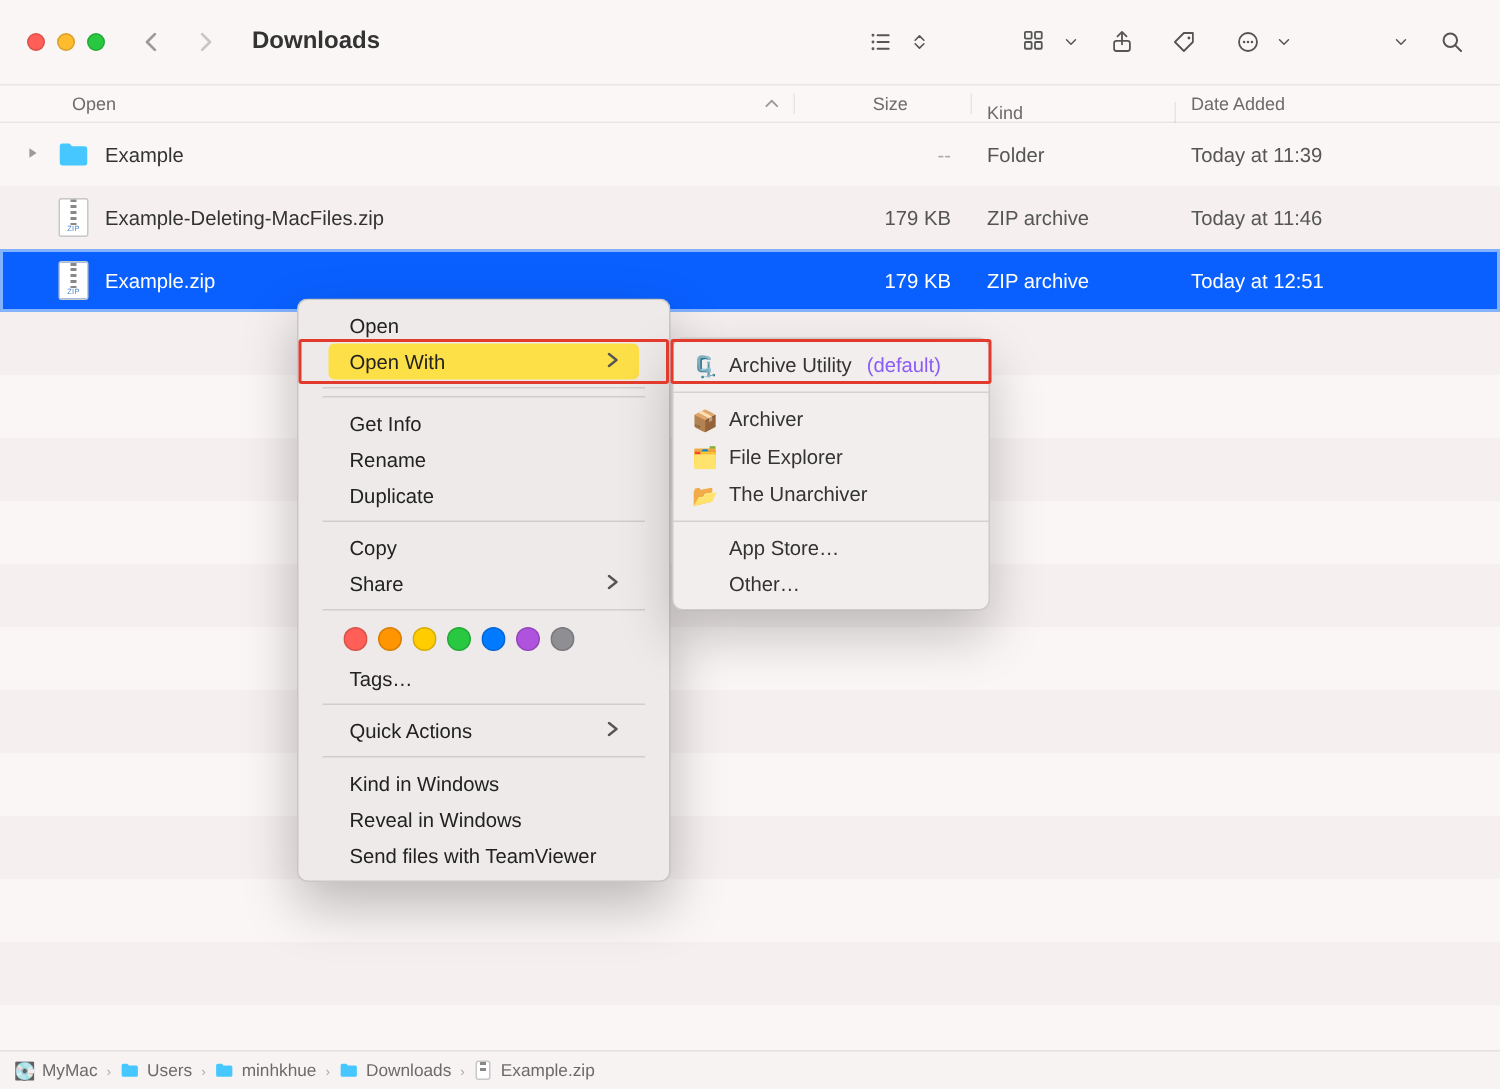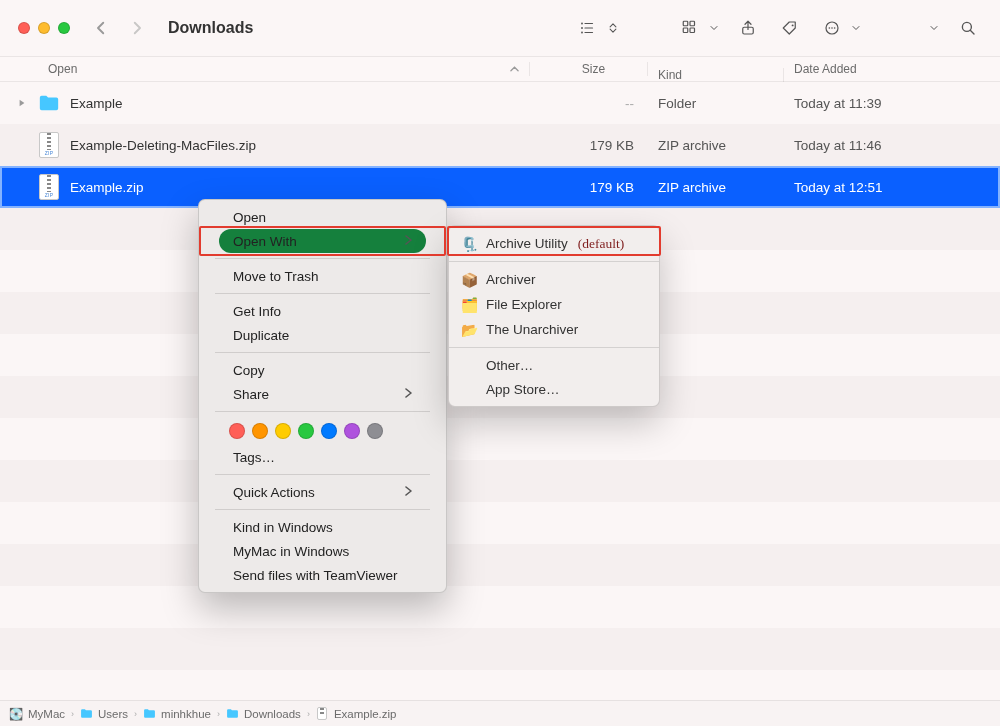--- a/index.html
+++ b/index.html
@@ -116,21 +116,21 @@
     box-shadow: 0 16px 36px rgba(0,0,0,.25);
     padding: 5px 16px;
     font-size: 13.5px;
     color: #222;
   }
   .ctx .item {
     padding: 4.5px 14px;
     display:flex; align-items:center; justify-content:space-between;
     border-radius: 4px; margin: 0 4px;
   }
-  .ctx .item.hl { background: #15803d; border-radius: 12px; }
+  .ctx .item.hl { background: #fde047; }
   .ctx .sep { height:1px; background: rgba(0,0,0,.12); margin: 5px 0; }
   .ctx .chev { font-size: 12px; color:#555; }
   .tag-row { display:flex; gap:7px; padding:6px 14px; }
   .tag-dot { width:16px; height:16px; border-radius:50%; border:0.5px solid rgba(0,0,0,.15);}
   
   .redbox1 { position:absolute; left:199px; top:226px; width:247px; height:30px; border:2.5px solid #e23b2e; pointer-events:none; border-radius:2px; }
   .redbox2 { position:absolute; left:447px; top:226px; width:214px; height:30px; border:2.5px solid #e23b2e; pointer-events:none; border-radius:2px; }
 
   
   .sub {
@@ -140,21 +140,21 @@
     background: #f2eeed;
     border: 0.5px solid rgba(0,0,0,.15);
     border-radius: 7px;
     box-shadow: 0 16px 36px rgba(0,0,0,.22);
     padding: 5px 0;
     font-size: 13.5px;
   }
   .sub .item { padding: 4.5px 10px; display:flex; align-items:center; gap:8px; margin:0 3px; border-radius:4px;}
   .sub .sep { height:1px; background: rgba(0,0,0,.12); margin: 5px 0; }
   .mini-icon { width:16px; height:16px; font-size:14px; display:flex; align-items:center; justify-content:center;}
-  .default-txt { color:#7f1d1d; margin-left:2px;font-family:Liberation Serif, serif;}
+  .default-txt { color:#8b5cf6; margin-left:2px;}
 
   
   .pathbar {
     position:absolute; bottom:0; left:0; right:0;
     height: 26px;
     display:flex; align-items:center;
     font-size:11.5px;
     color:#6b6b6b;
     background:#f8f3f3;
     border-top:1px solid rgba(0,0,0,.07);
@@ -344,26 +344,26 @@
     </div>
   <div class="item hl">
     <span>Open With</span>
     <span class="chev">
       <svg width="8" height="10" viewBox="0 0 8 10">
           <path d="M2 1l5 4-5 4" fill="none" stroke="#555" stroke-width="1.6" stroke-linecap="round" stroke-linejoin="round"></path>
         </svg>
     </span>
   </div>
   <div class="sep"></div>
-  <div class="item">
-      <span>Move to Trash</span>
-    </div>
   <div class="sep"></div>
   <div class="item">
       <span>Get Info</span>
+    </div>
+  <div class="item">
+      <span>Rename</span>
     </div>
   <div class="item">
       <span>Duplicate</span>
     </div>
   <div class="sep"></div>
   <div class="item">
       <span>Copy</span>
     </div>
   <div class="item">
     <span>Share</span>
@@ -393,21 +393,21 @@
       <svg width="8" height="10" viewBox="0 0 8 10">
           <path d="M2 1l5 4-5 4" fill="none" stroke="#555" stroke-width="1.6" stroke-linecap="round" stroke-linejoin="round"></path>
         </svg>
     </span>
   </div>
   <div class="sep"></div>
   <div class="item">
       <span>Kind in Windows</span>
     </div>
   <div class="item">
-      <span>MyMac in Windows</span>
+      <span>Reveal in Windows</span>
     </div>
   <div class="item">
       <span>Send files with TeamViewer</span>
     </div>
 </div>
 
 <div class="sub">
   <div class="item">
     <span class="mini-icon">🗜️</span>
     <span>Archive Utility</span>
@@ -422,25 +422,25 @@
     <span class="mini-icon">🗂️</span>
     <span>File Explorer</span>
   </div>
   <div class="item">
     <span class="mini-icon">📂</span>
     <span>The Unarchiver</span>
   </div>
   <div class="sep"></div>
   <div class="item">
       <span style="width:16px"></span>
+      <span>App Store…</span>
+    </div>
+  <div class="item">
+      <span style="width:16px"></span>
       <span>Other…</span>
-    </div>
-  <div class="item">
-      <span style="width:16px"></span>
-      <span>App Store…</span>
     </div>
 </div>
 
 <div class="redbox1"></div>
 <div class="redbox2"></div>
 
 <div class="pathbar">
   <span class="pseg">
     <span class="pico">💽</span>
     <span>MyMac</span>

